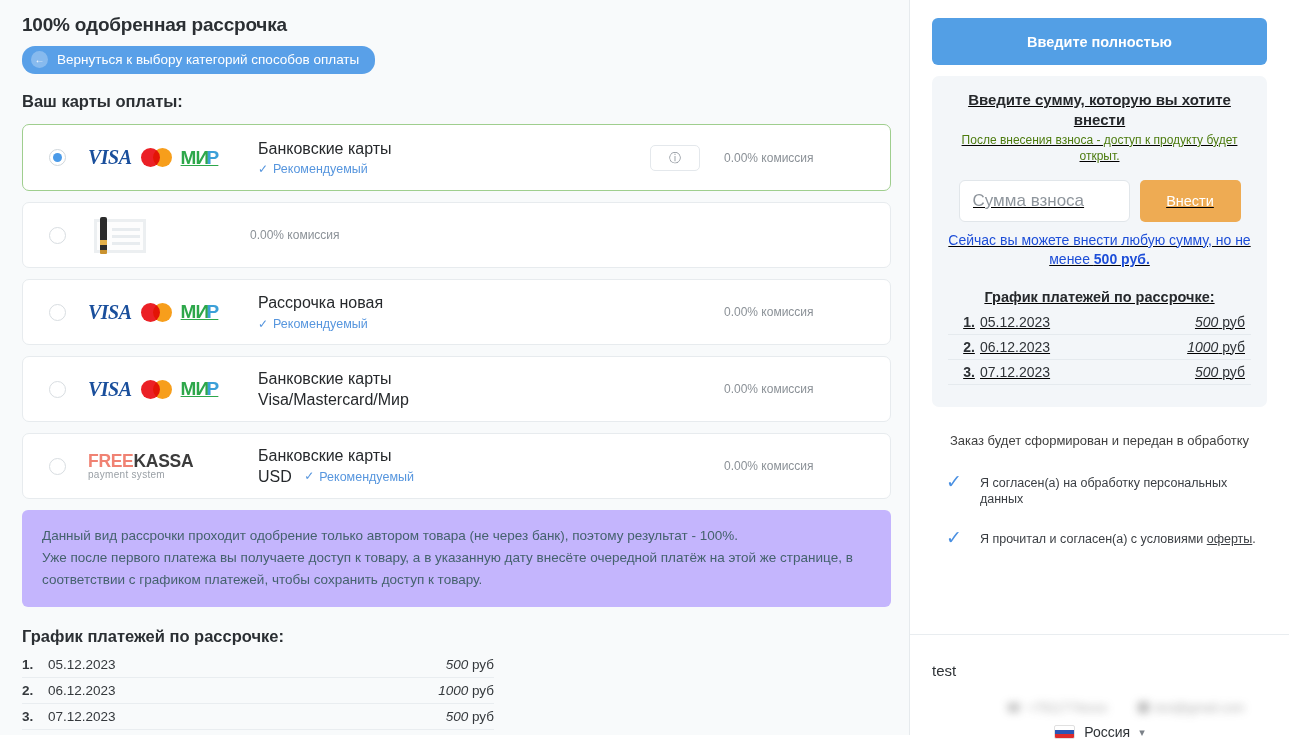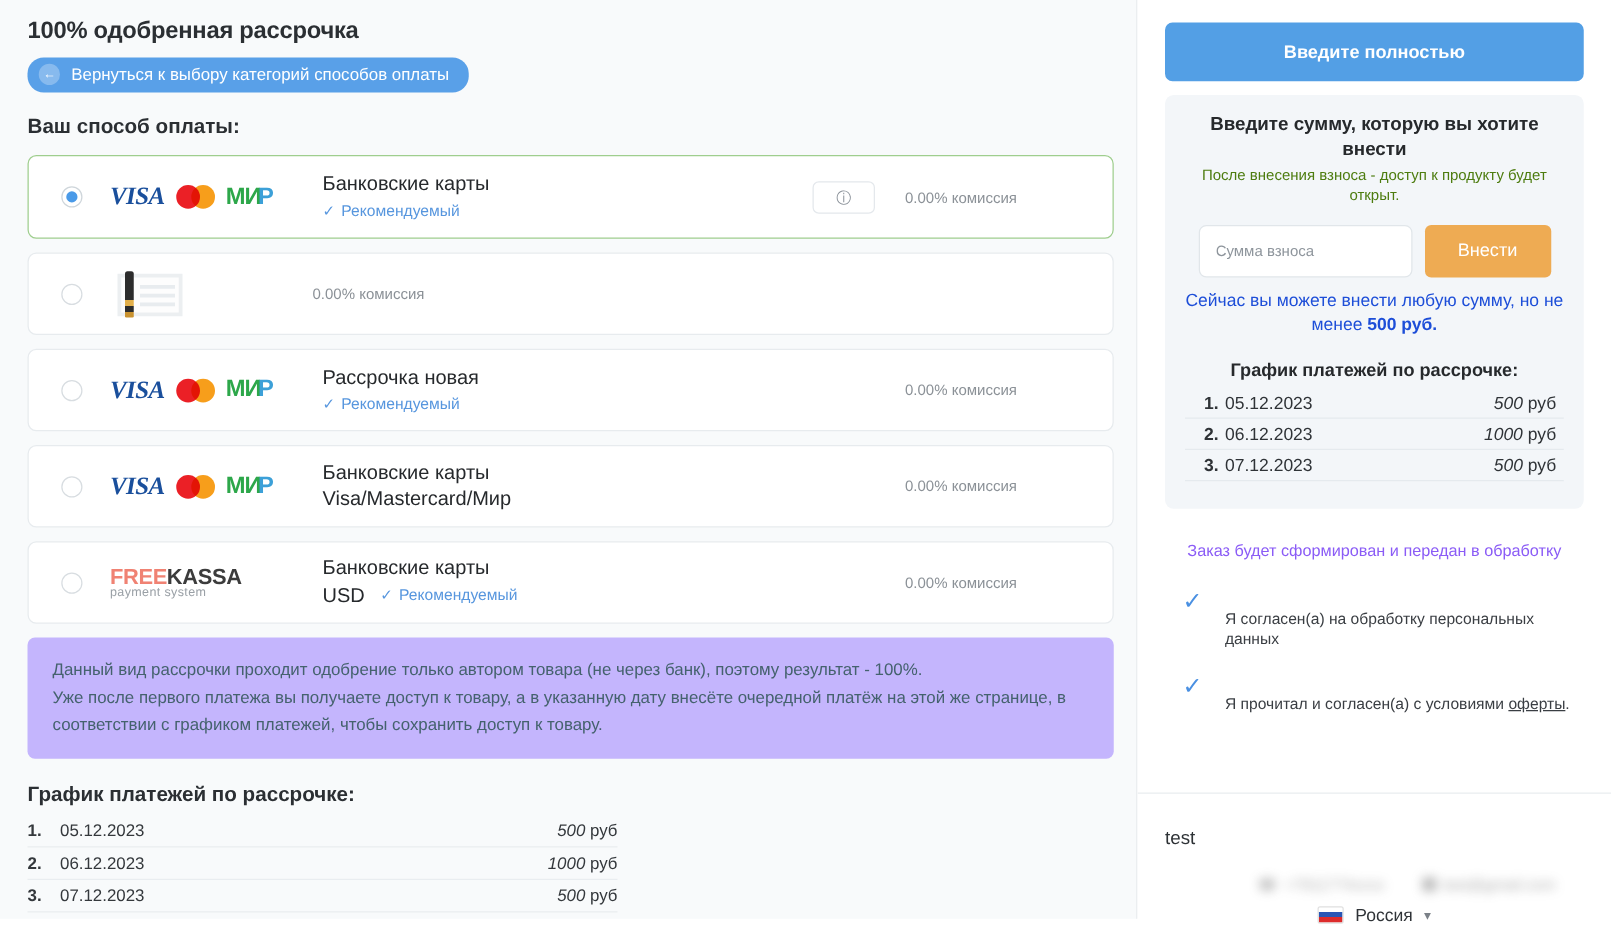--- a/index.html
+++ b/index.html
@@ -92,21 +92,21 @@
   .mc i {
     position: absolute; top: 0; width: 19px; height: 19px;
     border-radius: 50%; display: block;
   }
   .mc i.r { left: 0; background: #eb2026; }
   .mc i.y { left: 12px; background: #f79e1b; mix-blend-mode: multiply; }
   .mir {
     font-family: "Liberation Sans", sans-serif;
     font-weight: bold; font-size: 19px;
     color: #2da74a; letter-spacing: -0.8px;
-    display: inline-flex; align-items: center;
+    display: inline-flex; align-items: center; text-decoration: underline;
   }
   .mir .blue { color: #3ca0d8; margin-left: -2px; }
 
   .invoice-ico { width: 60px; height: 40px; position: relative; }
   .invoice-ico .paper {
     position: absolute; left: 6px; top: 4px;
     width: 52px; height: 34px;
     background: #fdfdfd; border: 3px solid #eceff1;
   }
   .invoice-ico .line {
@@ -188,32 +188,33 @@
     font-size: 14.5px; font-weight: bold;
     font-family: "Liberation Sans", sans-serif;
     cursor: pointer;
   }
   .amount-box {
     margin-top: 11px;
     background: #f3f6f9;
     border-radius: 7px;
     padding: 14px 16px 22px 16px;
     text-align: center;
+    text-decoration: underline;
   }
   .ab-title { font-size: 15px; font-weight: bold; color: #26292c; line-height: 1.33; }
   .ab-sub { margin-top: 3px; font-size: 12px; color: #4d7c0f; line-height: 1.33; }
   .input-row {
     margin-top: 15px;
     display: flex; justify-content: center; align-items: stretch; gap: 10px;
   }
   .amount-input {
     width: 171px; height: 42px;
     border: 1px solid #e1e6ea; border-radius: 6px;
     background: #fff; padding: 0 13px;
-    font-size: 12px; color: #30343a;
+    font-size: 17px; color: #30343a;
     font-family: "Liberation Sans", sans-serif;
     outline: none;
   }
   .amount-input::placeholder { color: #8e959c; }
   .deposit-btn {
     width: 101px; height: 42px;
     background: #eeab53; color: #fff;
     border: none; border-radius: 5px;
     font-size: 14.5px; cursor: pointer;
     font-family: "Liberation Sans", sans-serif;
@@ -229,30 +230,30 @@
     font-size: 14px; color: #2f3337;
     padding: 4px 6px 4px 10px;
     border-bottom: 1px solid #e5eaee;
   }
   .ab-row .num { width: 22px; font-weight: bold; flex: 0 0 auto; }
   .ab-row .date { flex: 1 1 auto; text-align: left; }
   .ab-row .amt { flex: 0 0 auto; }
   .ab-row .amt em { font-style: italic; }
 
   .order-note {
-    margin-top: 26px; font-size: 13px; color: #8b5cf6; text-align: center;
+    margin-top: 26px; font-size: 13px; color: #404040; text-align: center;
   }
   .consent { margin-top: 14px; }
   .consent-row {
     display: flex; align-items: flex-start; gap: 18px;
     padding: 10px 0 10px 14px;
     cursor: pointer;
   }
   .consent-chk { color: #4a90e2; font-size: 19px; line-height: 1; flex: 0 0 auto; }
-  .consent-text { font-size: 12.5px; color: #3a3e43; line-height: 1.35; padding-top: 3px; margin-top: 12px; }
+  .consent-text { font-size: 12.5px; color: #3a3e43; line-height: 1.35; padding-top: 3px; }
   .consent-text a { color: #3a3e43; text-decoration: underline; }
 
   .cust-sep {
     position: absolute; left: 0; right: 0; top: 634px;
     height: 1px; background: #e9edf0;
   }
   .cust-name {
     position: absolute; left: 22px; top: 662px;
     font-size: 15px; color: #2e3236;
   }
@@ -284,21 +285,21 @@
 
   <div class="left">
 
     <div class="h1">100% одобренная рассрочка</div>
 
     <button class="back-btn">
       <span class="back-circle">←</span>
       <span>Вернуться к выбору категорий способов оплаты</span>
     </button>
 
-    <div class="h2">Ваш способ оплаты:</div>
+    <div class="h2">Ваш карты оплаты:</div>
 
     <div class="methods">
 
       <div class="method selected">
         <span class="radio on"></span>
         <span class="logo-cell">
           <span class="visa">VISA</span>
           <span class="mc">
               <i class="r"></i>
               <i class="y"></i>

